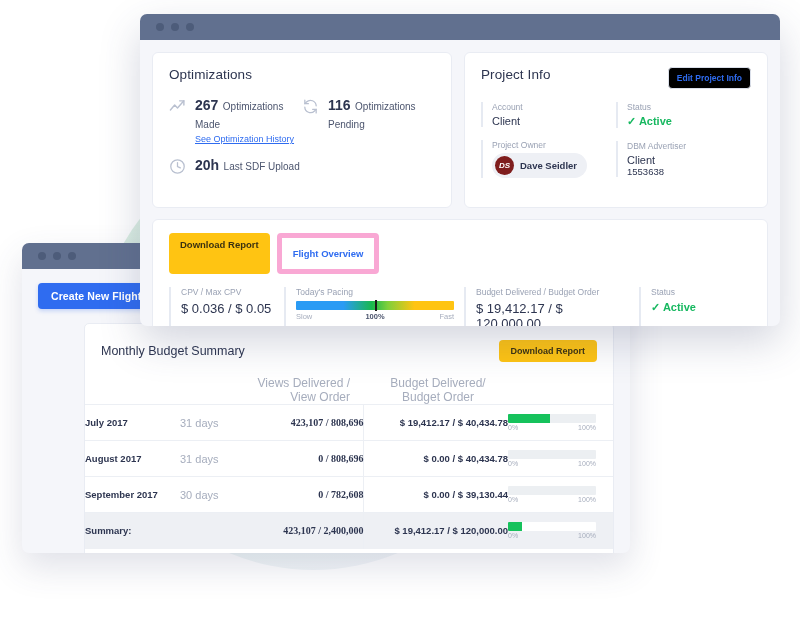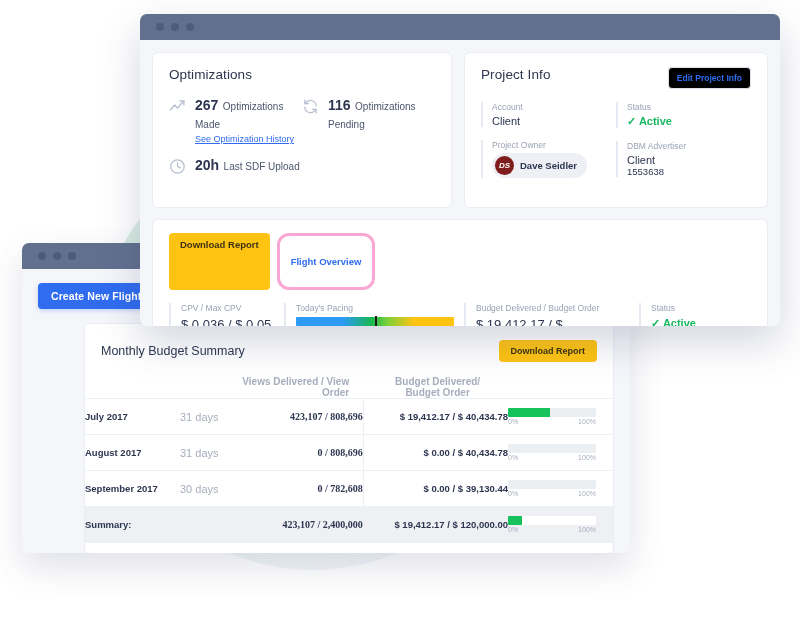--- a/index.html
+++ b/index.html
@@ -78,21 +78,21 @@
   .owner{ display:inline-flex; align-items:center; gap:6px; background:#eef0f5; border-radius:13px; padding:3px 10px 3px 3px; }
   .avatar{ width:19px; height:19px; border-radius:50%; background:#7f1d1d; color:#fff;
            font-size:8px; font-weight:bold; display:flex; align-items:center; justify-content:center;font-style:italic; }
   .oname{ font-size:9.5px; color:#2d3550; font-weight:bold; }
 
   
   .card-flight{ margin-top:11px; padding:13px 16px 16px; }
   .flight-title{ font-size:13.5px; color:#2d3550; letter-spacing:.2px; }
   .refreshed{ font-size:7.5px; color:#a6adbd; margin-left:7px; }
   .btn-dl{ background:#ffc412; color:#3c3210; font-size:9.5px; font-weight:bold; padding:6px 11px; border-radius:4px; }
-  .btn-fo{ border:3px solid #f9a8d4; background:#fff; color:#2f6cf0; font-size:9.5px; font-weight:bold; padding:20px 11px; border-radius:12px; }
+  .btn-fo{ border:5px solid #f9a8d4; background:#fff; color:#2f6cf0; font-size:9.5px; font-weight:bold; padding:10px 11px; border-radius:4px; }
   .flight-btns{ display:flex; gap:7px; }
 
   .mrow{ display:flex; margin-top:13px; gap:0; }
   .mcell{ border-left:2px solid #e6eaf2; padding:0 10px; }
   .mc1{ width:115px; } .mc2{ width:180px; } .mc3{ width:175px; } .mc4{ flex:1; }
   .mlabel{ font-size:8.5px; color:#9aa2b4; margin-bottom:4px; }
   .mval{ font-size:13px; font-weight:normal; color:#2d3550; }
 
   .pacing{ position:relative; width:158px; }
   .pbar{ height:9px; border-radius:1px;
@@ -104,21 +104,21 @@
   .pscale .right{ right:0; }
 
   
   .mbs-card{ background:#fff; border:1px solid #e9ecf3; border-radius:5px; padding:16px 0 10px; }
   .mbs-head{ display:flex; justify-content:space-between; align-items:center; padding:0 16px 0; }
   .mbs-title{ font-size:12.5px; color:#2d3550; }
   .btn-dl2{ background:#ffc412; color:#3c3210; font-size:9px; font-weight:bold; padding:6px 12px; border-radius:4px; }
 
   table.mbs{ width:100%; border-collapse:collapse; margin-top:14px; }
   table.mbs th, table.mbs td{ padding:0; }
-  .colhdr{ font-size:10px; color:#a6adbd; font-weight:bold; text-align:right; padding-bottom:8px; }
+  .colhdr{ font-size:12px; color:#a6adbd; font-weight:normal; text-align:right; padding-bottom:8px; }
   .mbs tbody tr{ border-top:1px solid #eceff4; }
   .mbs td{ height:36px; vertical-align:middle; }
   .c-month{ padding-left:16px; font-size:9.5px; font-weight:bold; color:#2d3550; white-space:nowrap; width:95px; }
   .c-days{ font-size:11px; color:#a6adbd; width:60px; }
   .c-views{ text-align:right; font-size:10px; font-weight:bold; color:#2d3550; padding-right:14px;
             border-right:1px solid #eceff4;font-family:Liberation Serif, serif; }
   .c-budget{ text-align:right; font-size:9.5px; font-weight:bold; color:#2d3550; padding-left:14px; padding-right:10px; }
   .c-prog{ width:105px; padding-right:14px; }
   .prog-wrap{ width:88px; }
   .prog{ height:9px; background:#eceff2; border-radius:1px; overflow:hidden; }

